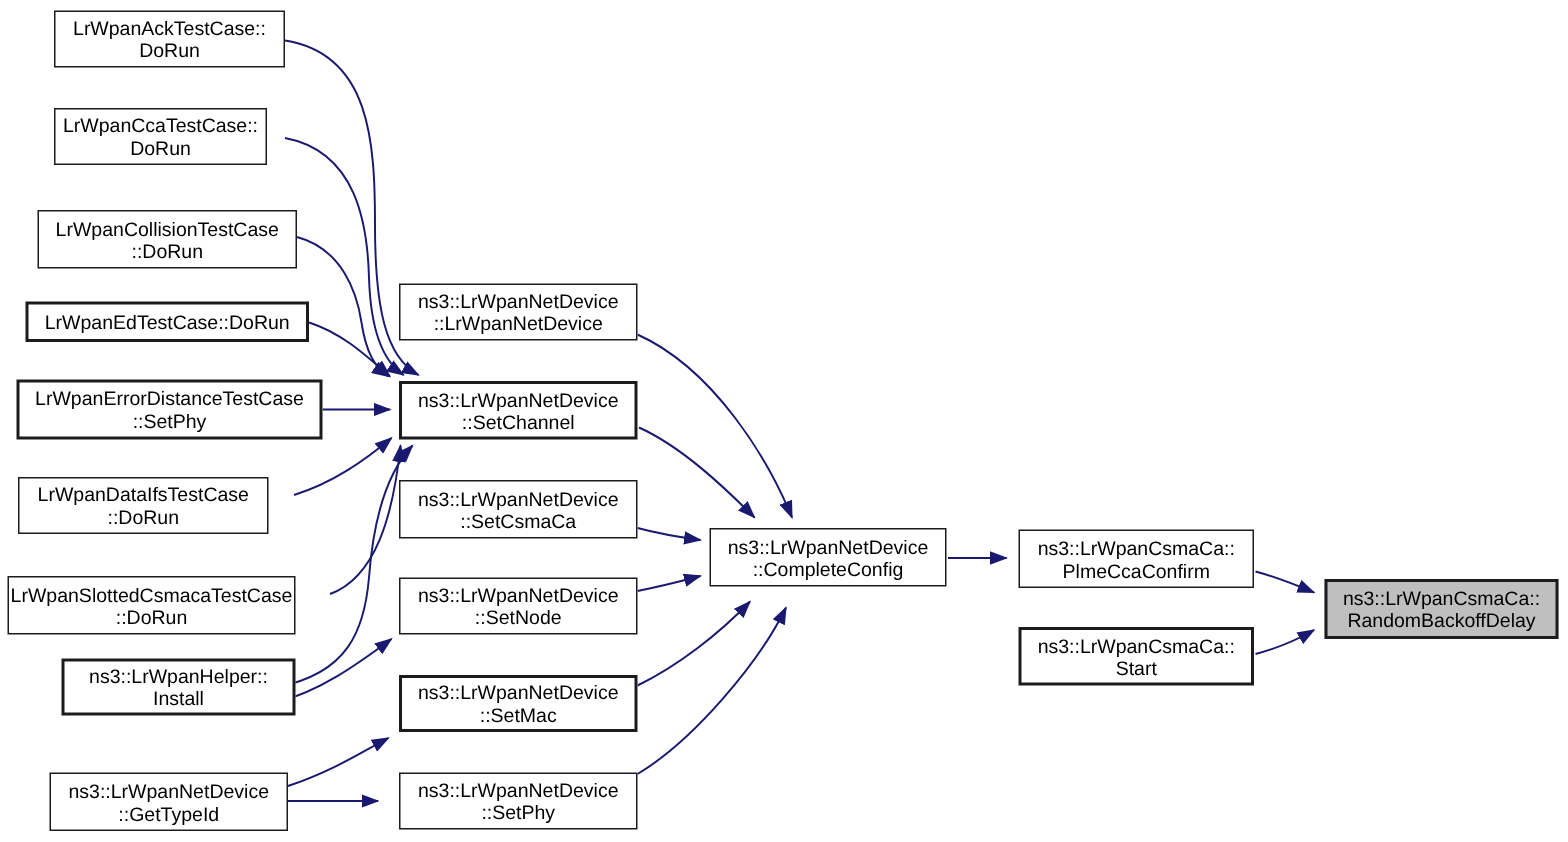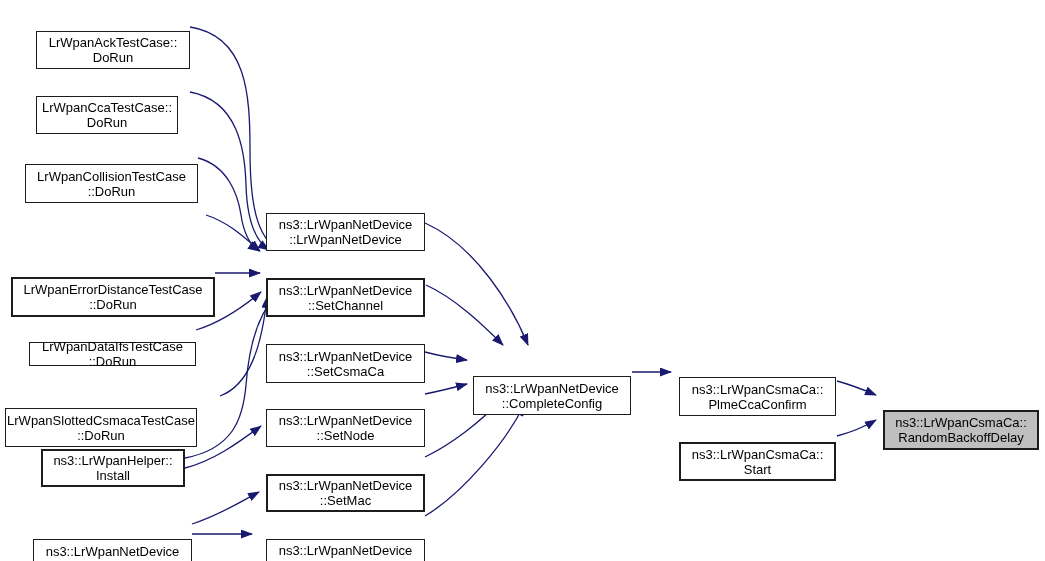--- a/index.html
+++ b/index.html
@@ -30,21 +30,20 @@
     border: 1px solid var(--node-border, #1c1c1c);
     color: var(--text, #000000);
     font-size: 13px;
     line-height: 15px;
     display: flex;
     align-items: center;
     justify-content: center;
     text-align: center;
     white-space: pre-line;
     cursor: pointer;
-    margin-top: 24px;
   }
   .node.thick { border-width: 2px; }
   .node.focus {
     background: var(--focus-fill, #bfbfbf);
     border-width: 2px;
     border-color: var(--node-border, #1c1c1c);
     cursor: default;
   }
 </style>
 </head>
@@ -79,27 +78,28 @@
     <path class="edge" d="M837,381 C852,385 864,390 876,395" marker-end="url(#arrow)"></path>
     <path class="edge" d="M837,436 C852,432 864,427 876,420" marker-end="url(#arrow)"></path>
   </svg>
 
   <div class="node" style="left:36px;top:7px;width:154px;height:38px">LrWpanAckTestCase::
 DoRun</div>
   <div class="node" style="left:36px;top:72px;width:142px;height:38px">LrWpanCcaTestCase::
 DoRun</div>
   <div class="node" style="left:25px;top:140px;width:173px;height:39px">LrWpanCollisionTestCase
 ::DoRun</div>
+  <div class="node thick" style="left:17px;top:201px;width:189px;height:27px">LrWpanEdTestCase::DoRun</div>
   <div class="node thick" style="left:11px;top:253px;width:204px;height:40px">LrWpanErrorDistanceTestCase
-::DoRun</div>
-  <div class="node" style="left:29px;top:318px;width:167px;height:24px">LrWpanDataIfsTestCase
+::SetPhy</div>
+  <div class="node" style="left:12px;top:318px;width:167px;height:38px">LrWpanDataIfsTestCase
 ::DoRun</div>
   <div class="node" style="left:5px;top:384px;width:192px;height:39px">LrWpanSlottedCsmacaTestCase
 ::DoRun</div>
-  <div class="node thick" style="left:41px;top:425px;width:144px;height:38px">ns3::LrWpanHelper::
+  <div class="node thick" style="left:41px;top:439px;width:156px;height:38px">ns3::LrWpanHelper::
 Install</div>
   <div class="node" style="left:33px;top:515px;width:159px;height:39px">ns3::LrWpanNetDevice
 ::GetTypeId</div>
 
   <div class="node" style="left:266px;top:189px;width:159px;height:38px">ns3::LrWpanNetDevice
 ::LrWpanNetDevice</div>
   <div class="node thick" style="left:266px;top:254px;width:159px;height:39px">ns3::LrWpanNetDevice
 ::SetChannel</div>
   <div class="node" style="left:266px;top:320px;width:159px;height:39px">ns3::LrWpanNetDevice
 ::SetCsmaCa</div>

